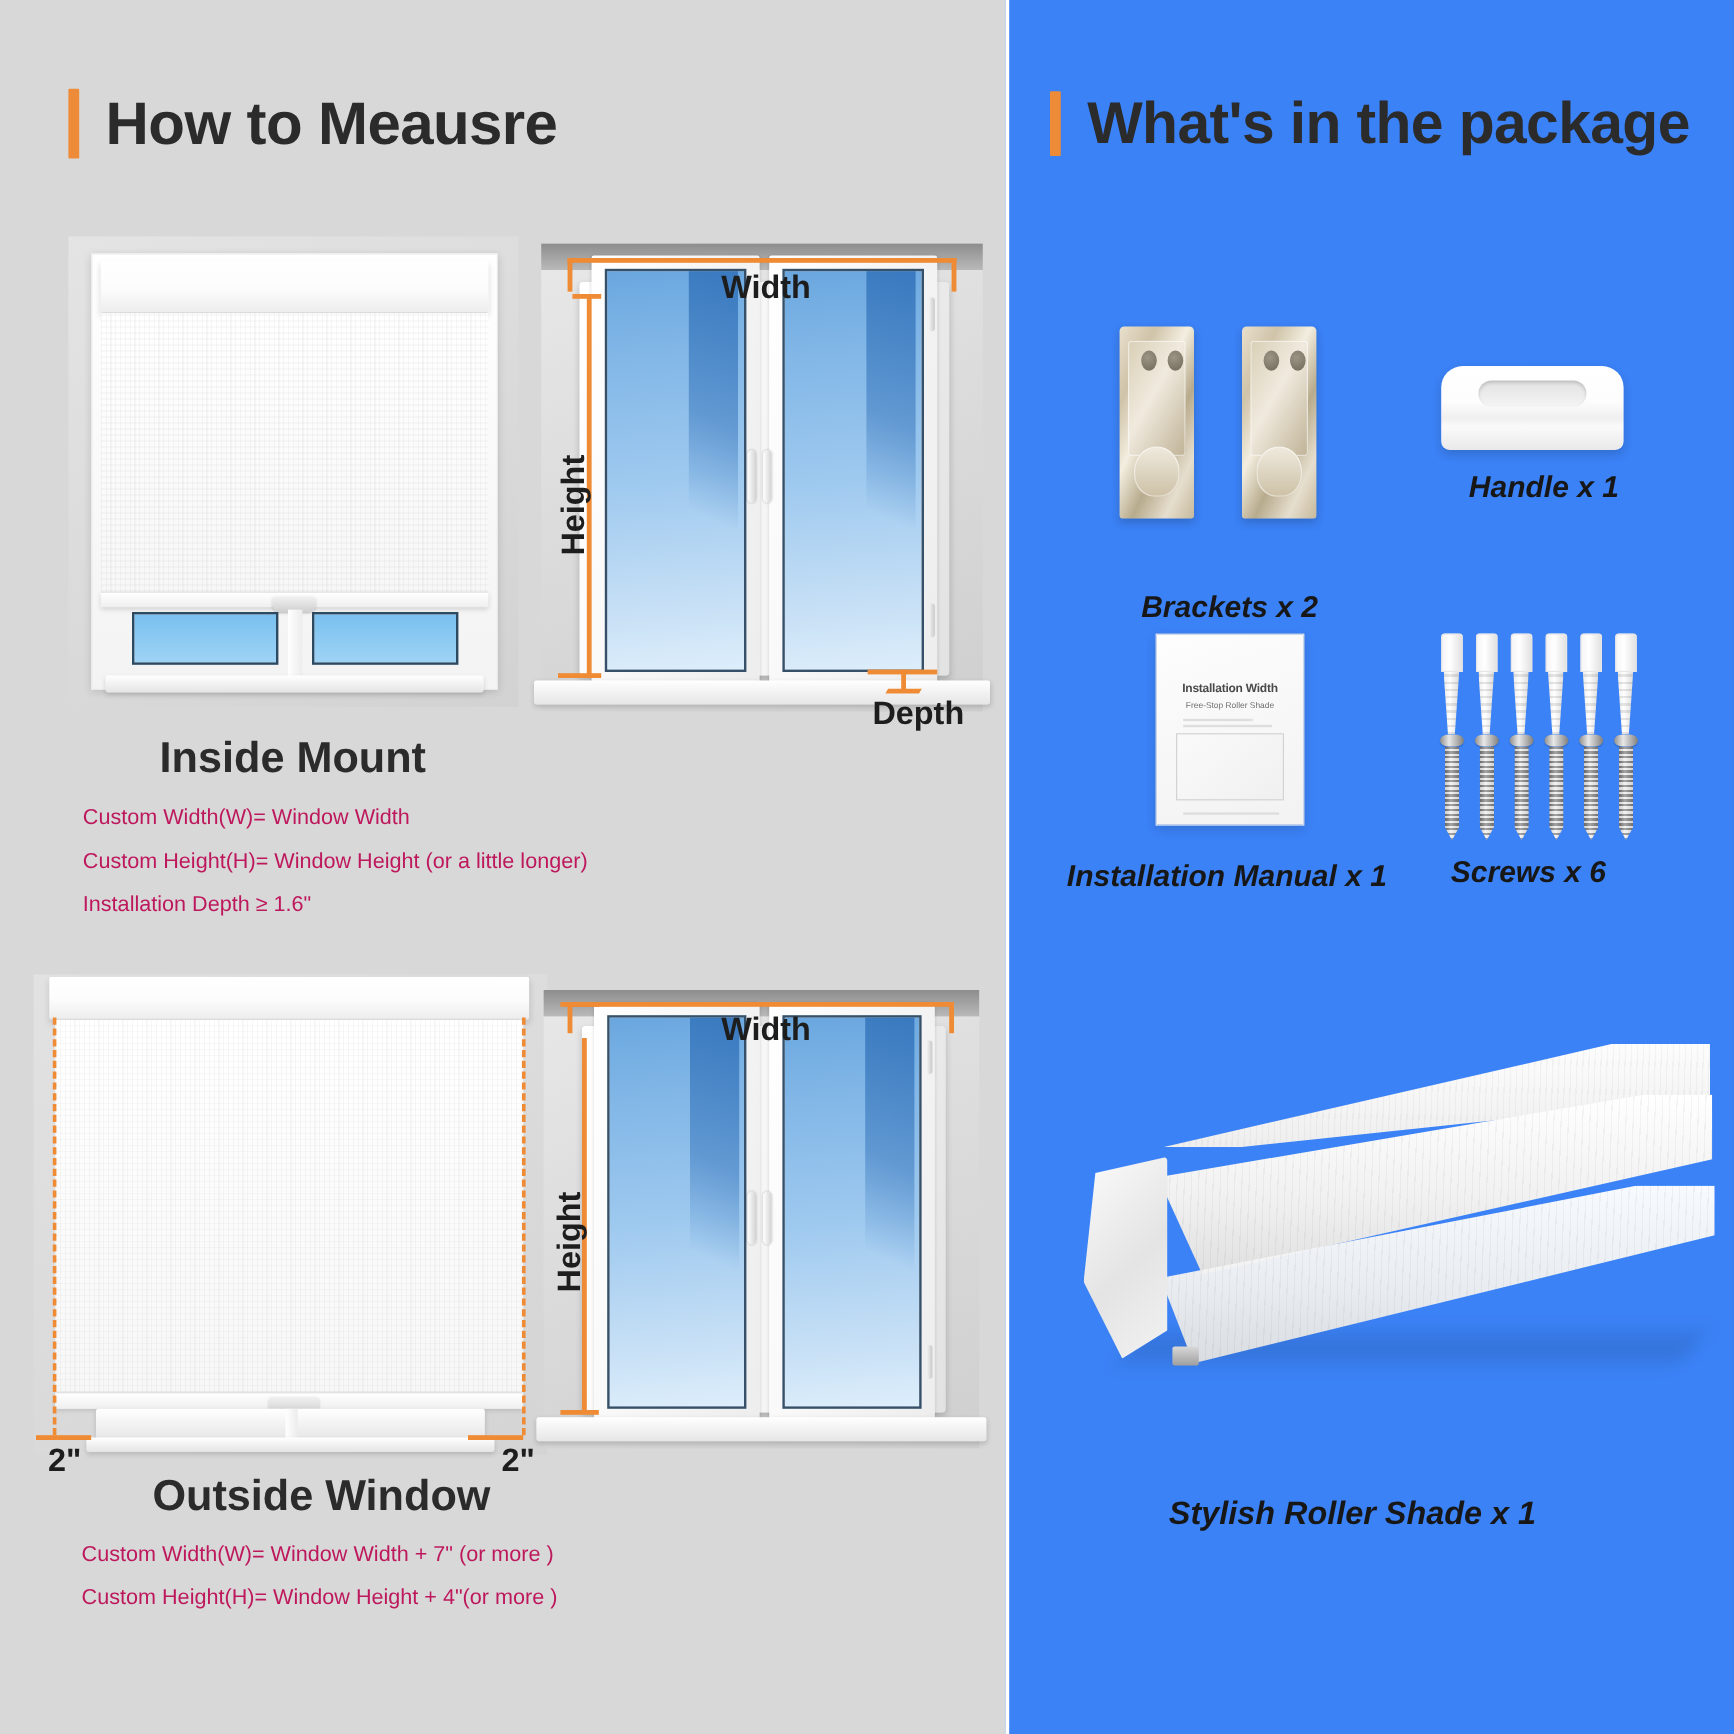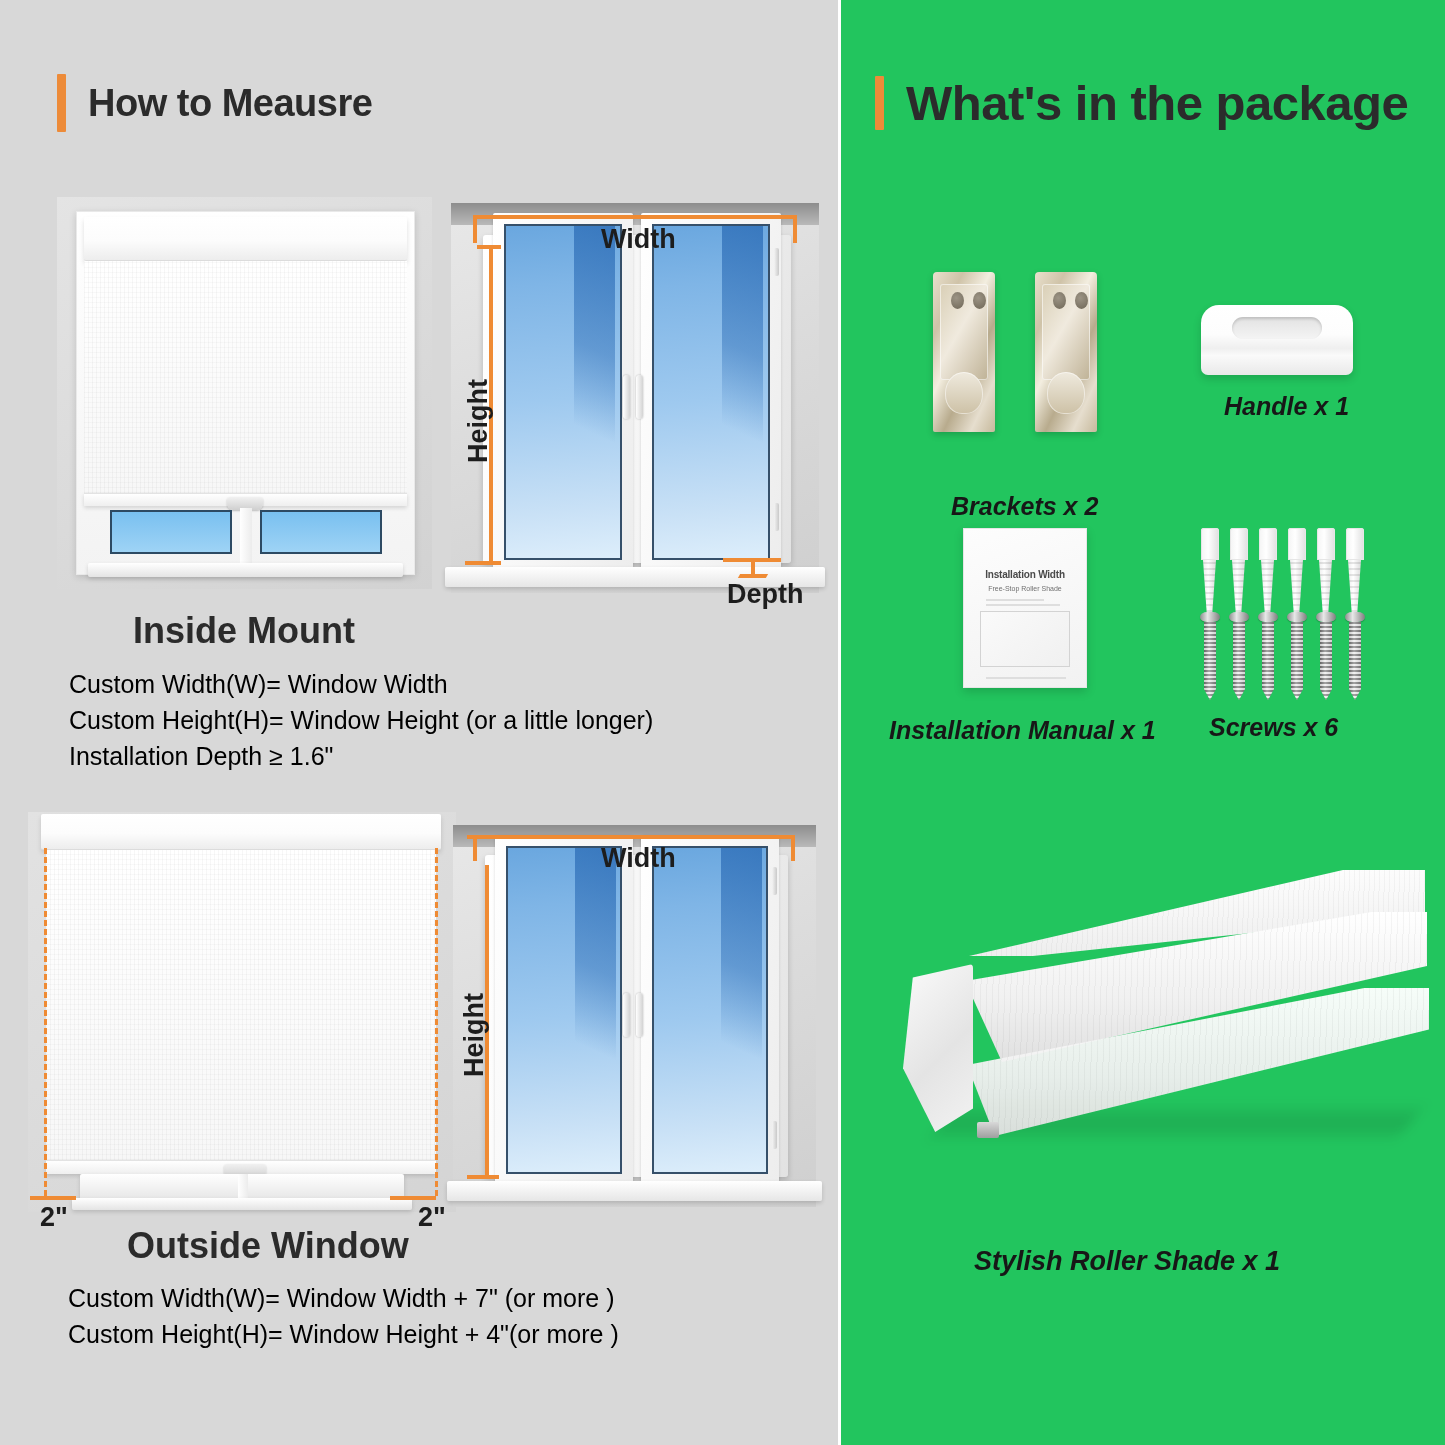--- a/index.html
+++ b/index.html
@@ -7,44 +7,44 @@
   body {
     font-family:"Liberation Sans", sans-serif;
     background:#efefef;
     position:relative;
     overflow:hidden;
   }
   .page { position:absolute; inset:0; display:flex; }
 
   
   .panel-left  { width:838px; height:1445px; background:#d8d8d8; position:relative; }
-  .panel-right { width:607px; height:1445px; background:#22c55e; position:relative;
+  .panel-right { width:607px; height:1445px; background:#3b82f6; position:relative;
                  border-left:3px solid #ffffff; }
 
   
   .heading { position:absolute; display:flex; align-items:center; gap:22px; }
   .heading .accent {
     width:9px; height:58px; background:#ed8b39; border-radius:1px; flex:none;
   }
   .heading .htxt {
-    font-size:38px; font-weight:bold; color:#2b2b2b; letter-spacing:-0.5px;
+    font-size:50px; font-weight:bold; color:#2b2b2b; letter-spacing:-0.5px;
     white-space:nowrap; line-height:1;
   }
   #h-left  { left:57px;  top:74px; }
   #h-right { left:872px; top:76px; }
   #h-right .accent { height:54px; }
   #h-right .htxt { font-size:49px; }
 
   
   .mount-title {
     position:absolute; font-size:36px; font-weight:bold; color:#2b2b2b; line-height:1;
     white-space:nowrap;
   }
   .body-line {
-    position:absolute; font-size:25px; color:#000000; white-space:nowrap; line-height:1;
+    position:absolute; font-size:18px; color:#be185d; white-space:nowrap; line-height:1;
   }
 
   
   .win { position:absolute; }
   .win .sill-bg {
     position:absolute; left:0; top:0; width:100%; height:100%;
     background:linear-gradient(160deg,#e8e8e8 0%,#dcdcdc 45%,#cfcfcf 100%);
   }
   .win .reveal-top {
     position:absolute; left:0; top:0; width:100%; height:22px;

